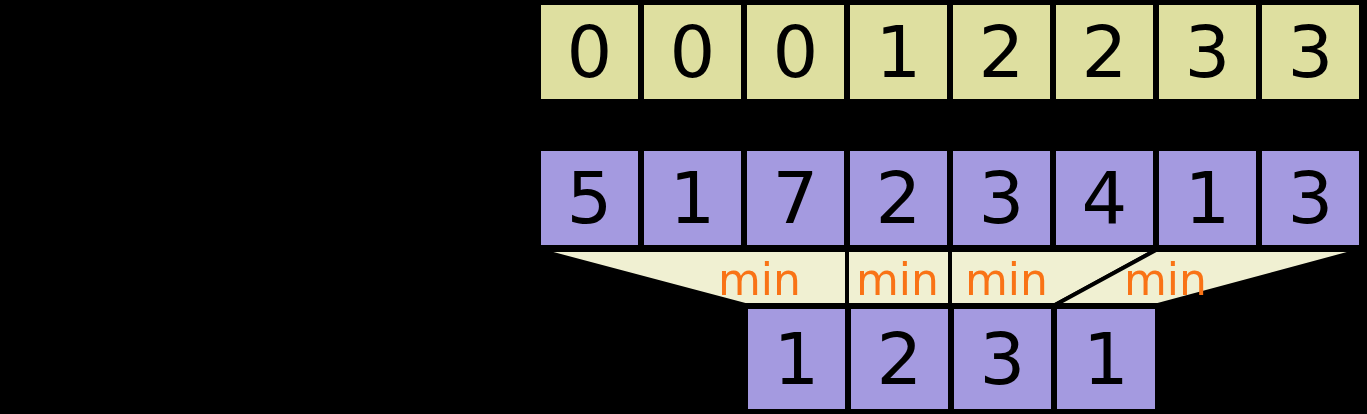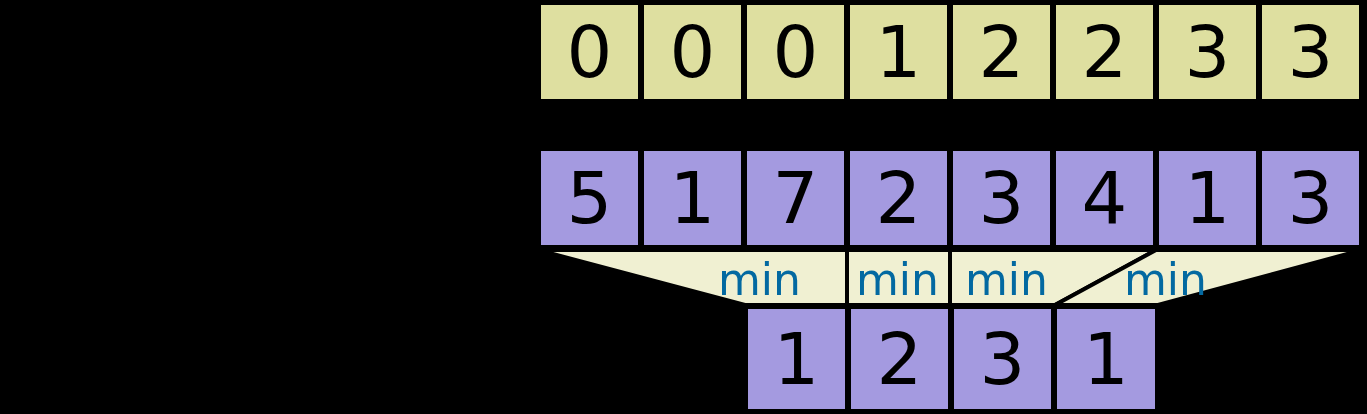--- a/index.html
+++ b/index.html
@@ -41,21 +41,21 @@
     left: 0;
     top: 0;
     width: 1367px;
     height: 414px;
     pointer-events: none;
   }
   .min-label {
     position: absolute;
     font-size: 44px;
     line-height: 1;
-    color: #0369a1;
+    color: #f97316;
     font-family: "DejaVu Sans", sans-serif;
     user-select: none;
     white-space: nowrap;
     text-align: center;
   }
 </style>
 </head>
 <body>
 
 <div id="stage">

